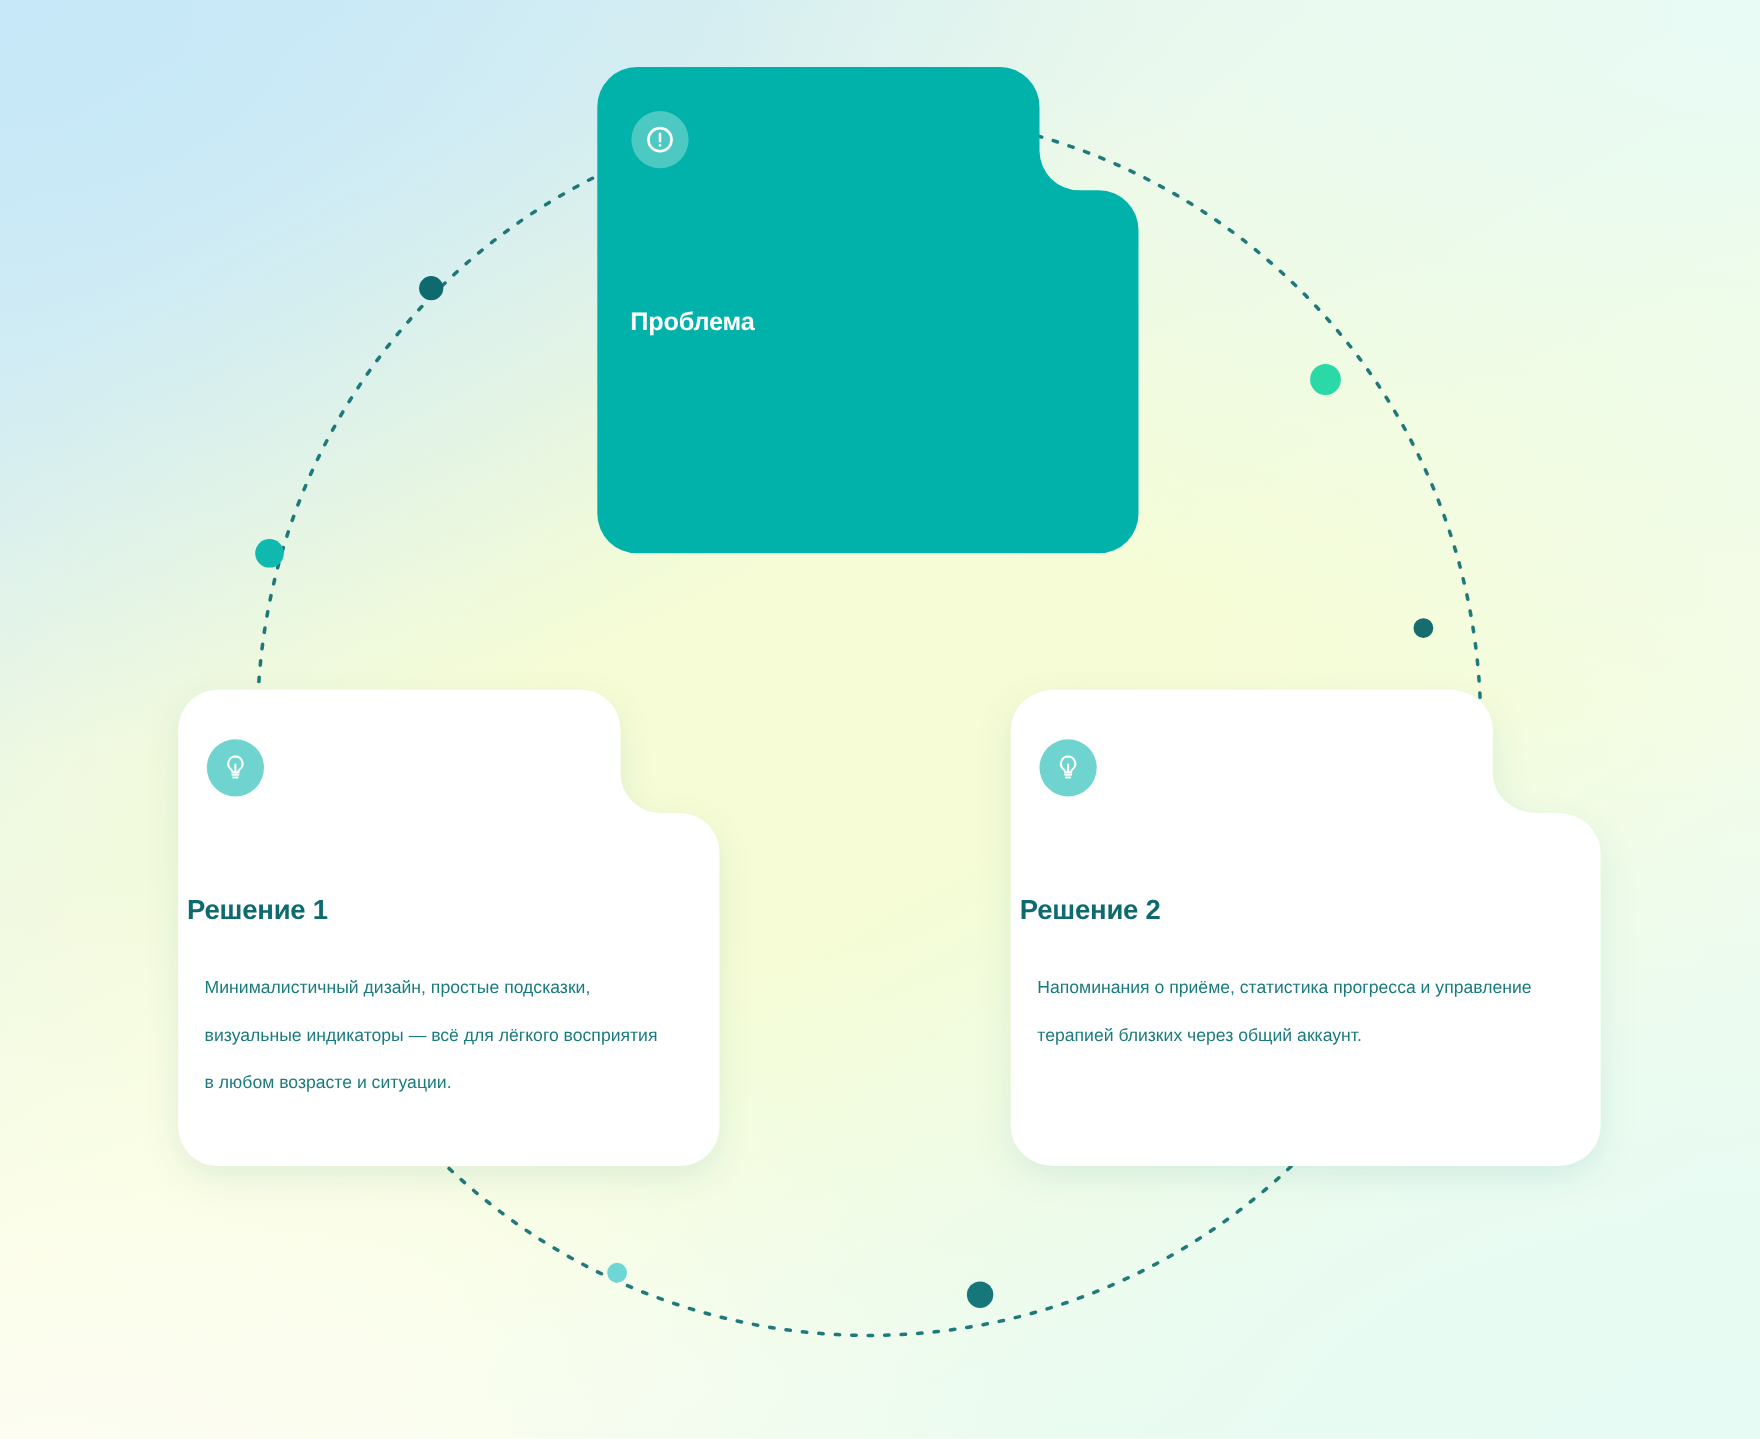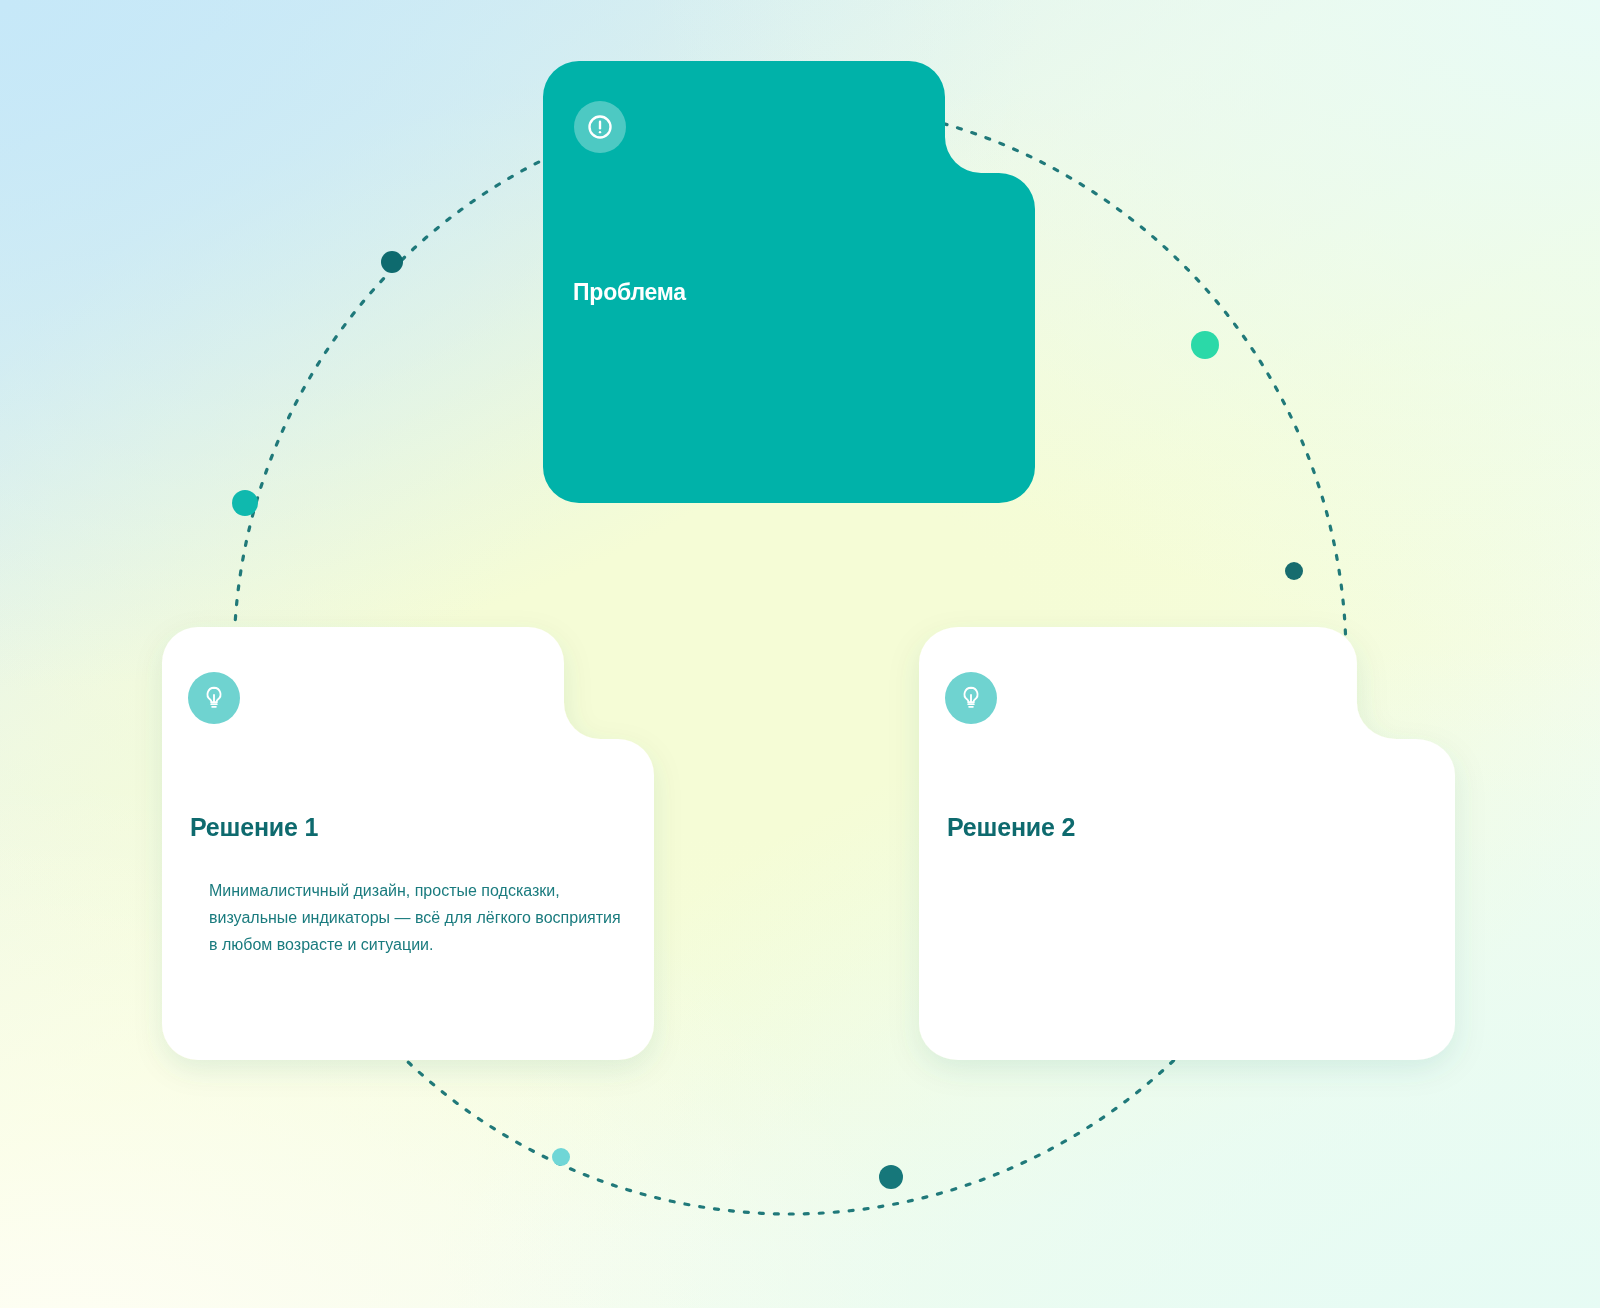--- a/index.html
+++ b/index.html
@@ -70,22 +70,22 @@
   
   #problem-card{left:543px;top:61px;width:492px;height:444px;}
   #problem-card .card-icon{left:31px;top:40px;background:rgba(255,255,255,.30);}
   #problem-card .card-title{left:30px;top:218px;font-size:23px;color:#FFFFFF;}
   #problem-card .card-body{left:30px;top:280px;width:436px;font-size:16.5px;line-height:31px;color:#F2FFFD;}
 
   
   #solution1-card{left:162px;top:627px;width:492px;height:433px;}
   #solution2-card{left:919px;top:627px;width:536px;height:433px;}
   .sol .card-icon{left:26px;top:45px;background:#6FD3D0;}
-  .sol .card-title{left:28px;top:186px;font-size:25px;color:#0E6A6E;}
-  .sol .card-body{left:24px;top:250px;width:420px;font-size:16px;line-height:27px;color:#1A7B7E;margin-left:23px;}
+  .sol .card-title{left:8px;top:186px;font-size:25px;color:#0E6A6E;}
+  .sol .card-body{left:24px;top:250px;width:420px;font-size:16px;line-height:43px;color:#1A7B7E;}
   #solution2-card .card-body{width:450px;}
 </style>
 </head>
 <body>
 
 <div id="stage">
 
   <svg class="ring-svg" viewBox="0 0 1600 1308">
     <circle class="ring-path" id="ring-circle" cx="790" cy="658" r="556" style="stroke-dasharray: 4, 11; stroke-width: 3.2; stroke: rgb(14, 110, 112);"></circle>
   </svg>
@@ -190,16 +190,17 @@
     <div class="card-inner">
       <div class="card-icon">
         <svg width="28" height="28" viewBox="0 0 24 24" fill="none" stroke="#FFFFFF" stroke-width="1.6" stroke-linecap="round">
           <path d="M12 3.2a5.6 5.6 0 0 0-3.3 10.1c.6.45.95 1.1.95 1.8v.4h4.7v-.4c0-.7.35-1.35.95-1.8A5.6 5.6 0 0 0 12 3.2z"></path>
           <line x1="9.65" y1="17.3" x2="14.35" y2="17.3"></line>
           <line x1="10.4" y1="19.6" x2="13.6" y2="19.6"></line>
           <line x1="12" y1="9.4" x2="12" y2="15.5"></line>
         </svg>
       </div>
       <h2 class="card-title">Решение 2</h2>
+      <p class="card-body">Напоминания о приёме, статистика прогресса и управление терапией близких через общий аккаунт.</p>
     </div>
   </div>
 
 </div>
 
 </body></html>

